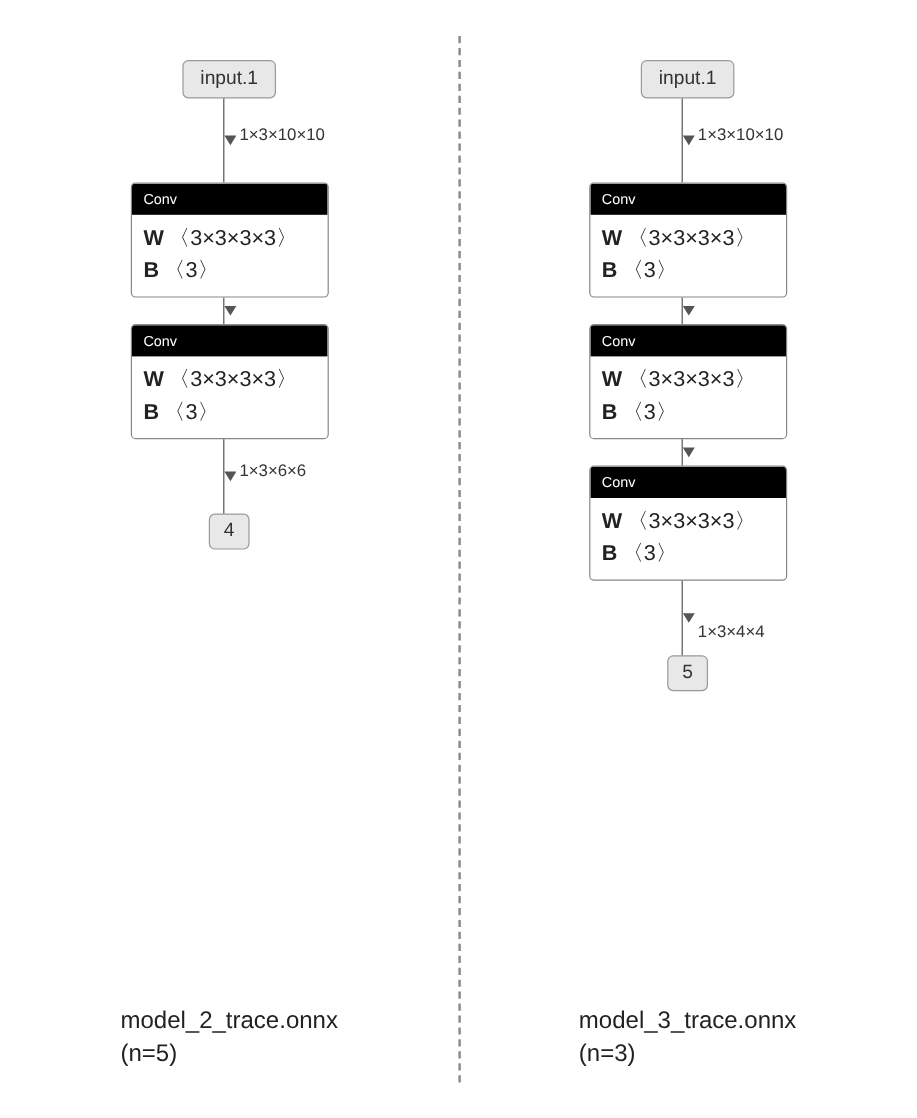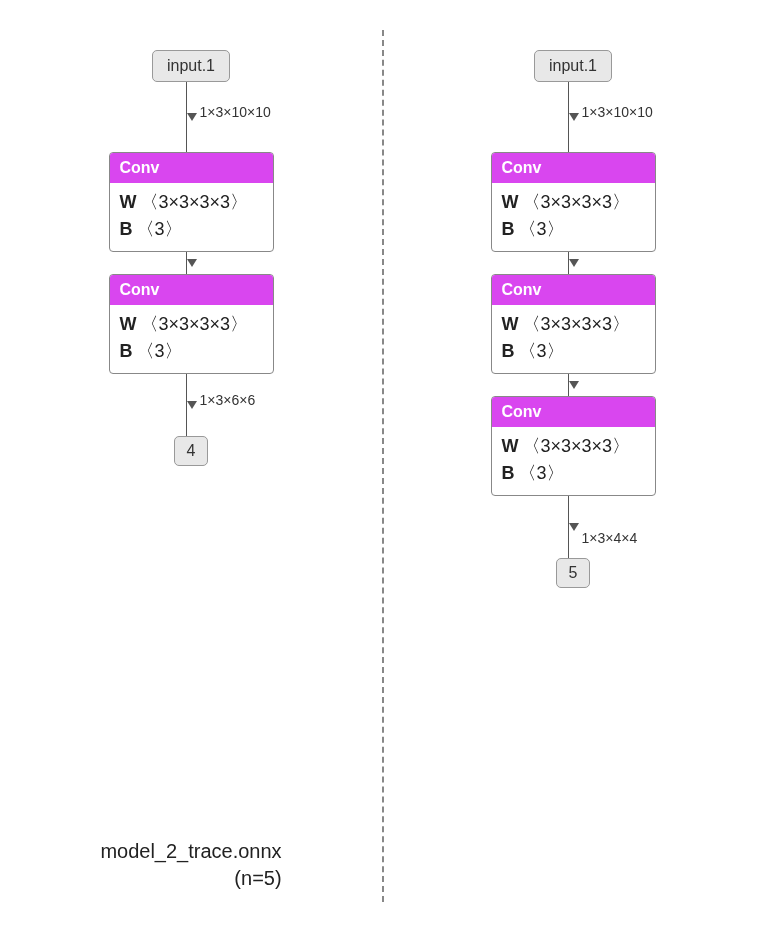--- a/index.html
+++ b/index.html
@@ -70,41 +70,40 @@
     white-space: nowrap;
   }
   .op-node {
     width: 165px;
     border: 1px solid #888;
     border-radius: 4px;
     overflow: hidden;
     background: #fff;
   }
   .op-header {
-    background: #d946ef;
+    background: #000000;
     color: #fff;
-    font-size: 16px;
+    font-size: 12px;
     padding: 6px 10px;
     font-family: Arial, sans-serif;
-    font-weight: bold;
   }
   .op-body {
     padding: 6px 10px 8px 10px;
   }
   .op-line {
     font-size: 18px;
     color: #222;
     line-height: 1.5;
     font-family: Arial, sans-serif;
   }
   .op-line .k { font-weight: bold; margin-right: 4px; }
   .caption {
     position: absolute;
     bottom: 40px;
-    text-align: right;
+    text-align: left;
     font-size: 20px;
     font-weight: 300;
     color: #222;
     line-height: 1.35;
     font-family: "Helvetica Neue", Arial, sans-serif;
   }
 </style>
 </head>
 <body>
 
@@ -228,16 +227,20 @@
     <div class="arrow-seg">
       <div class="arrow-line" style="height:62px;"></div>
       <div class="arrow-head"></div>
       <div class="arrow-label" style="left:14px; top:34px;">1×3×4×4</div>
     </div>
 
     <div class="io-node small">
       <span>5</span>
     </div>
 
+    <div class="caption">
+      <span>model_3_trace.onnx</span><br>
+      <span>(n=3)</span>
+    </div>
   </div>
 
   <div class="divider"></div>
 </div>
 
 </body></html>

